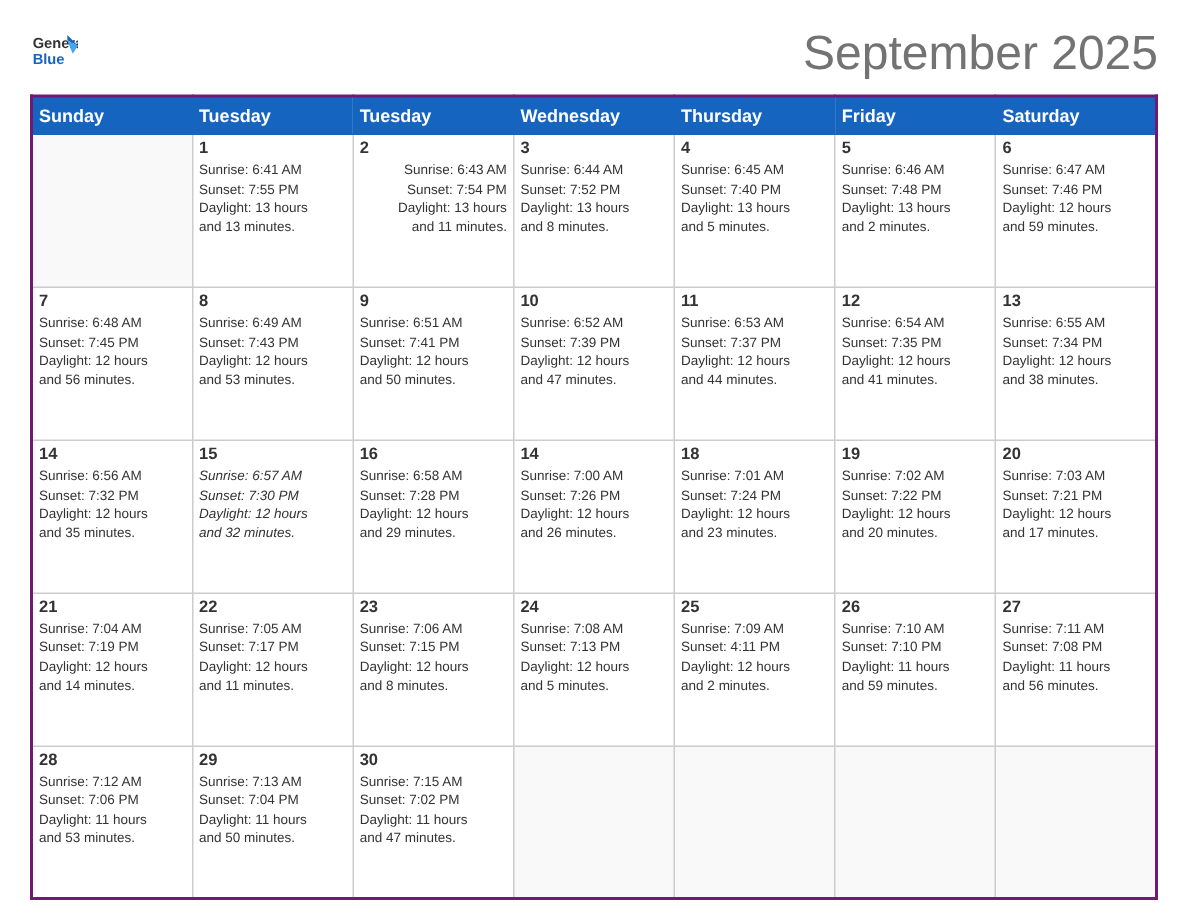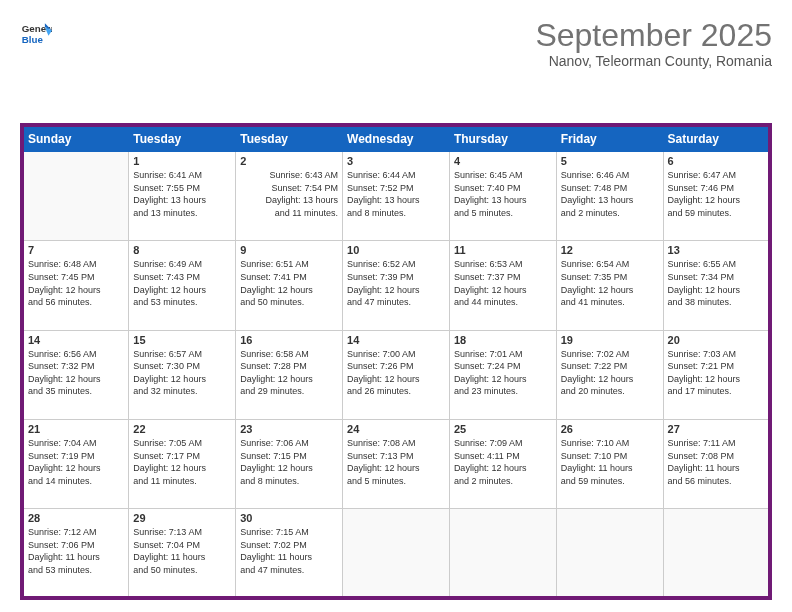--- a/index.html
+++ b/index.html
@@ -40,25 +40,24 @@
       font-weight: normal;
       color: #737373;
       line-height: 1.1;
     }
     .location-title {
       font-size: 14px;
       color: #555;
     }
     .calendar {
       flex: 1;
-      border: 4px solid #701a75;
+      border: 2px solid #701a75;
       border-collapse: collapse;
       width: 100%;
       table-layout: fixed;
-      margin-top: 44px;
     }
     .calendar th {
       background: #1565c0;
       color: #fff;
       font-size: 12px;
       font-weight: bold;
       padding: 5px 4px;
       text-align: left;
       border: 1px solid #1565c0;
     }
@@ -93,21 +92,20 @@
     <div class="logo">
       <svg class="logo-icon" viewBox="0 0 36 36">
         <text x="2" y="16" font-size="11" font-weight="bold" fill="#333" font-family="Arial">General</text>
         <text x="2" y="28" font-size="11" font-weight="bold" fill="#1565c0" font-family="Arial">Blue</text>
         <polygon points="28,6 36,14 28,10" fill="#1565c0"></polygon>
         <polygon points="28,10 36,14 32,20" fill="#42a5f5"></polygon>
       </svg>
     </div>
     <div class="title-block">
       <div class="month-title">September 2025</div>
-      <div class="location-title">Nanov, Teleorman County, Romania</div>
     </div>
   </div>
 
   <table class="calendar">
     <thead>
       <tr>
       <th>Sunday</th>
           <th>Tuesday</th>
           <th>Tuesday</th>
           <th>Wednesday</th>
@@ -216,21 +214,21 @@
         <tr>
           <td>
             <span class="day-num">14</span>
             <div class="day-info" style="white-space: pre-line;">Sunrise: 6:56 AM
 Sunset: 7:32 PM
 Daylight: 12 hours
 and 35 minutes.</div>
           </td>
           <td>
             <span class="day-num">15</span>
-            <div class="day-info" style="white-space: pre-line;">Sunrise: 6:57 AM
+            <div class="day-info" style="white-space: pre-line; font-style: italic;">Sunrise: 6:57 AM
 Sunset: 7:30 PM
 Daylight: 12 hours
 and 32 minutes.</div>
           </td>
           <td>
             <span class="day-num">16</span>
             <div class="day-info" style="white-space: pre-line;">Sunrise: 6:58 AM
 Sunset: 7:28 PM
 Daylight: 12 hours
 and 29 minutes.</div>

